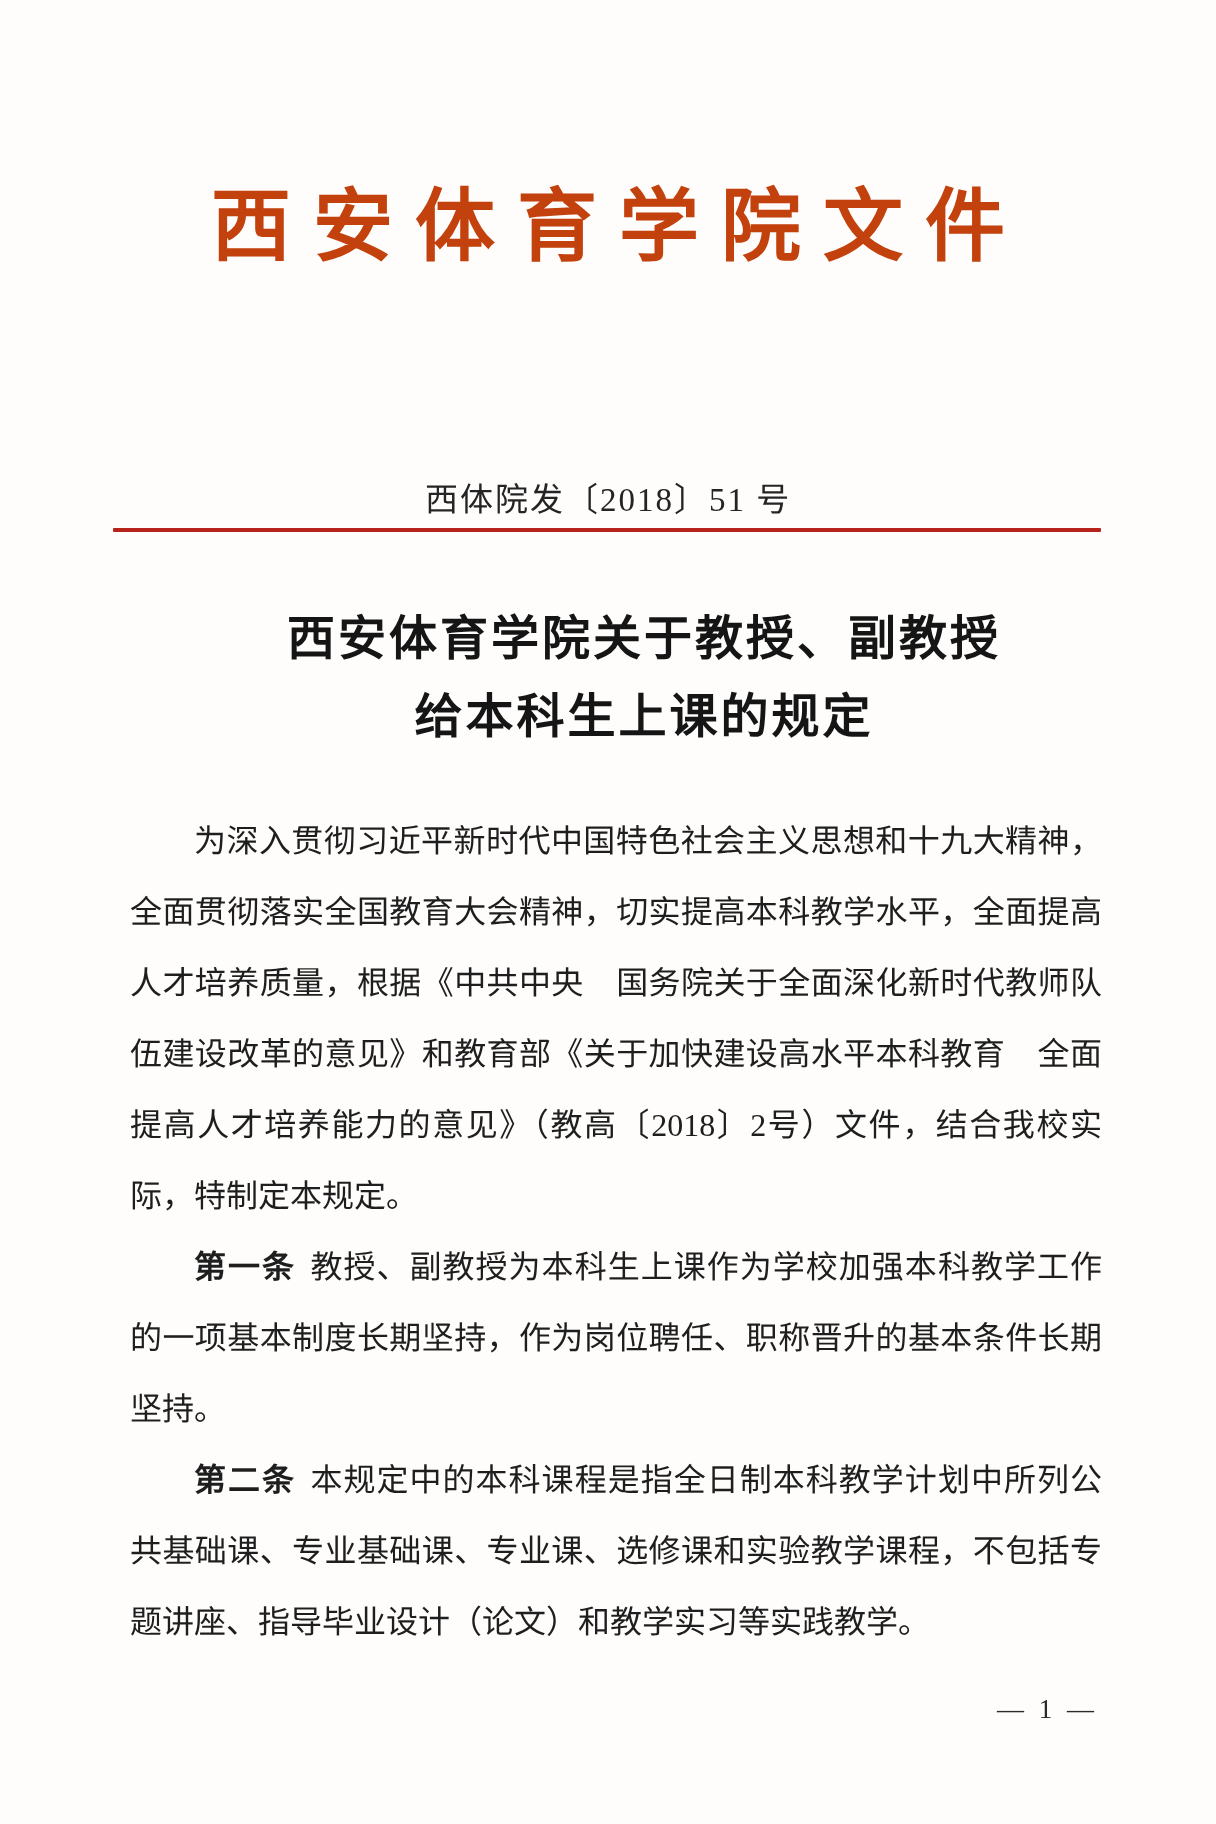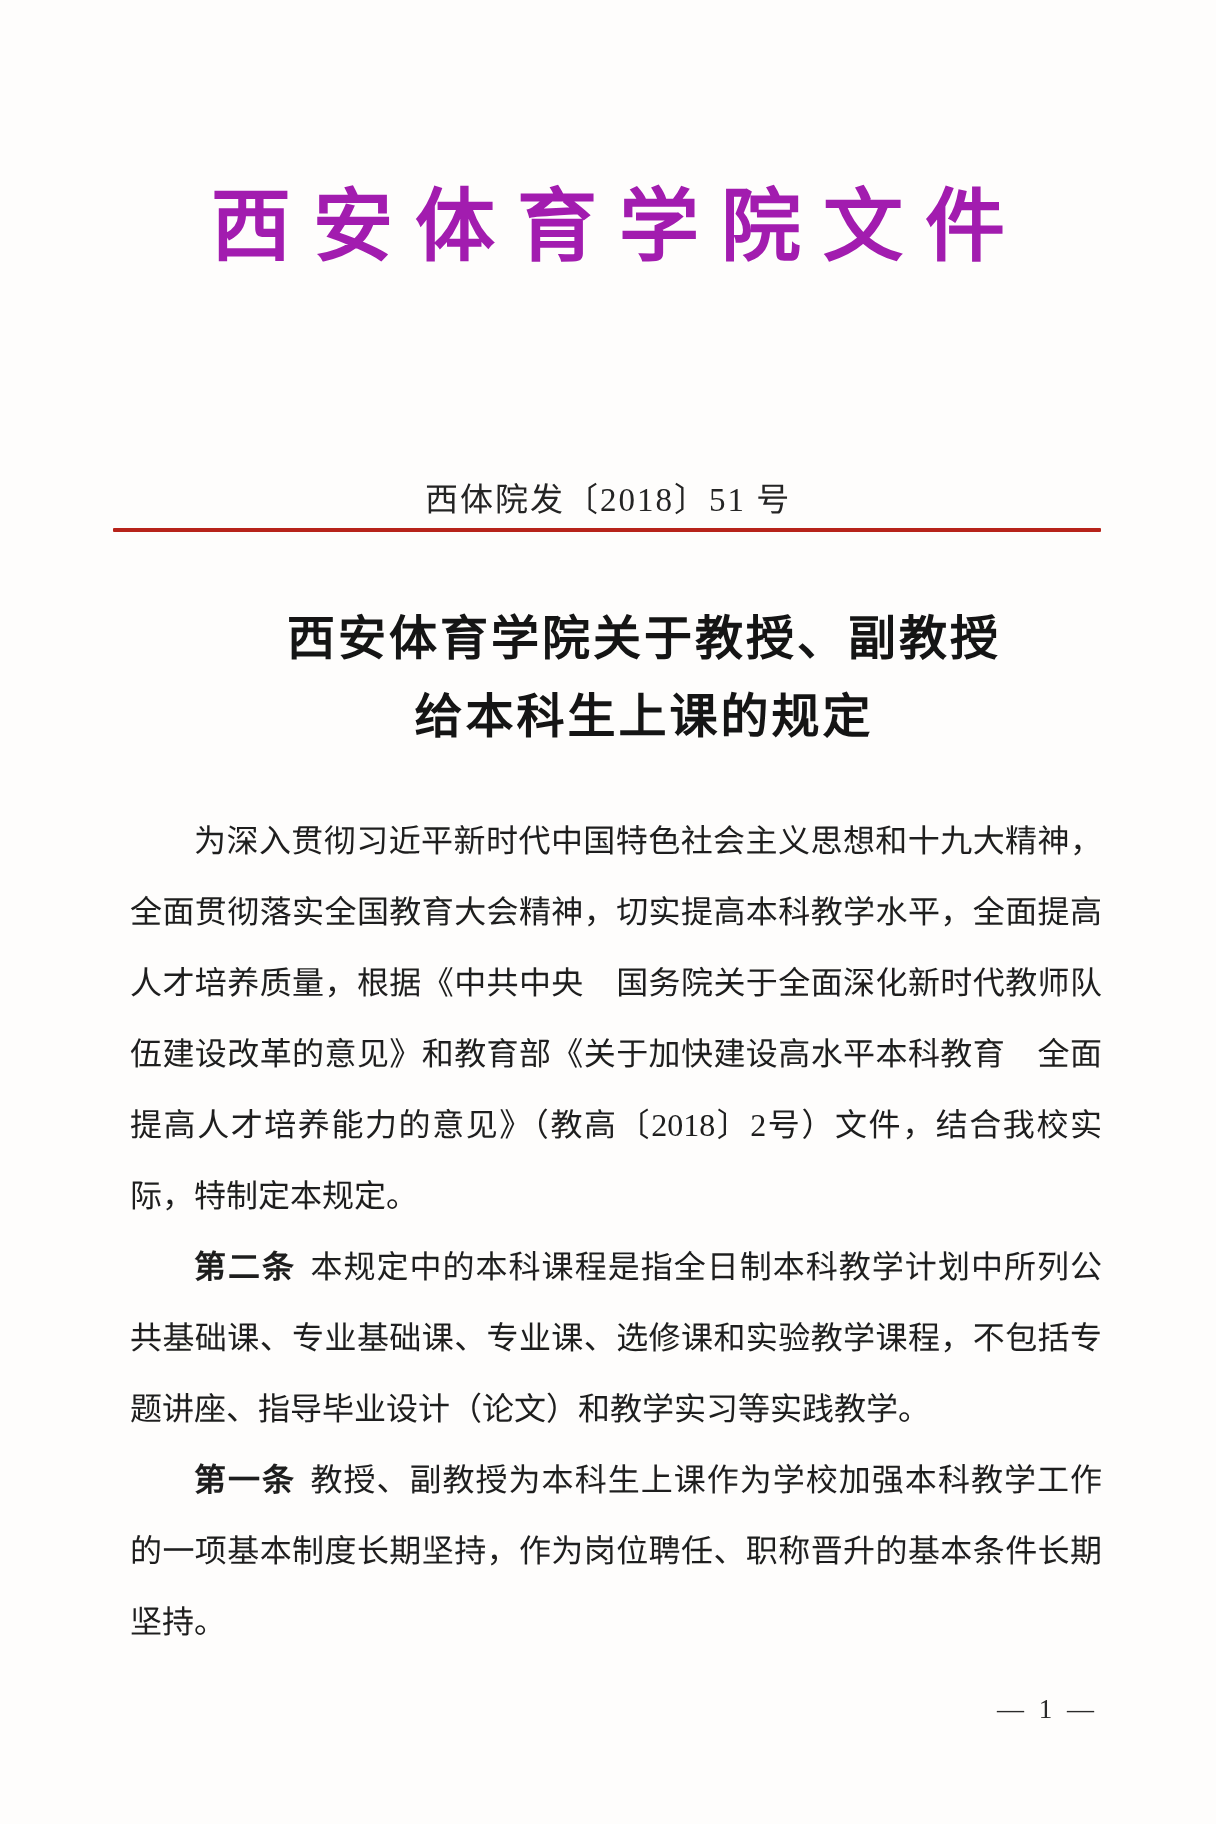--- a/index.html
+++ b/index.html
@@ -98,32 +98,32 @@
     letter-spacing: 4px;
     color: #2a2a2a;
     white-space: nowrap;
   }
 </style>
 </head>
 <body>
 
 <div class="page" style="background: rgb(254, 253, 252);">
 
-  <div class="letterhead" style="color: #a21caf;">西安体育学院文件</div>
+  <div class="letterhead" style="color: #c2410c;">西安体育学院文件</div>
 
   <div class="doc-number">西体院发〔2018〕51 号</div>
 
   <div class="red-rule" style="background: rgb(183, 35, 26);"></div>
 
   <div class="doc-title">
     <div>西安体育学院关于教授、副教授</div>
     <div>给本科生上课的规定</div>
   </div>
 
   <div class="doc-body" style="color: rgb(30, 30, 30);">
     <p><span>为深入贯彻习近平新时代中国特色社会主义思想和十九大精神，全面贯彻落实全国教育大会精神，切实提高本科教学水平，全面提高人才培养质量，根据《中共中央　国务院关于全面深化新时代教师队伍建设改革的意见》和教育部《关于加快建设高水平本科教育　全面提高人才培养能力的意见》（教高〔2018〕2号）文件，结合我校实际，特制定本规定。</span></p>
+    <p><span class="para-lead">第一条</span><span>教授、副教授为本科生上课作为学校加强本科教学工作的一项基本制度长期坚持，作为岗位聘任、职称晋升的基本条件长期坚持。</span></p>
     <p><span class="para-lead">第二条</span><span>本规定中的本科课程是指全日制本科教学计划中所列公共基础课、专业基础课、专业课、选修课和实验教学课程，不包括专题讲座、指导毕业设计（论文）和教学实习等实践教学。</span></p>
-    <p><span class="para-lead">第一条</span><span>教授、副教授为本科生上课作为学校加强本科教学工作的一项基本制度长期坚持，作为岗位聘任、职称晋升的基本条件长期坚持。</span></p>
   </div>
 
   <div class="page-number">— 1 —</div>
 
 </div>
 
 </body></html>

